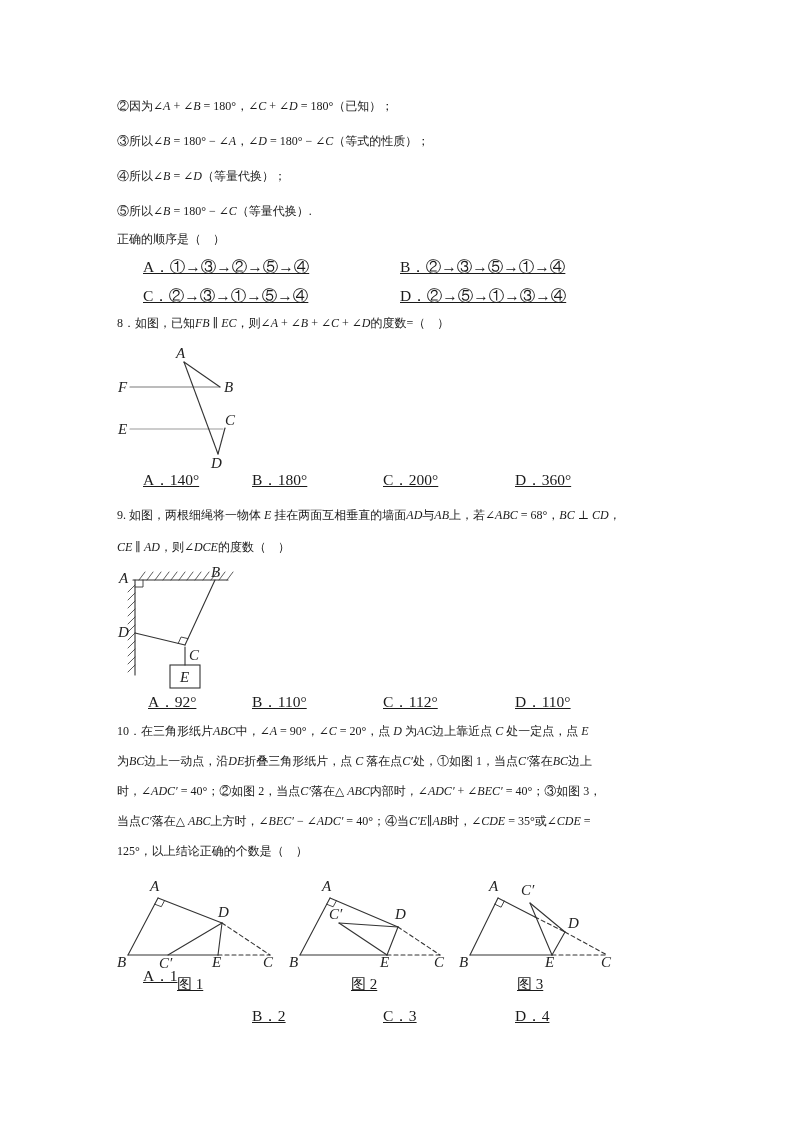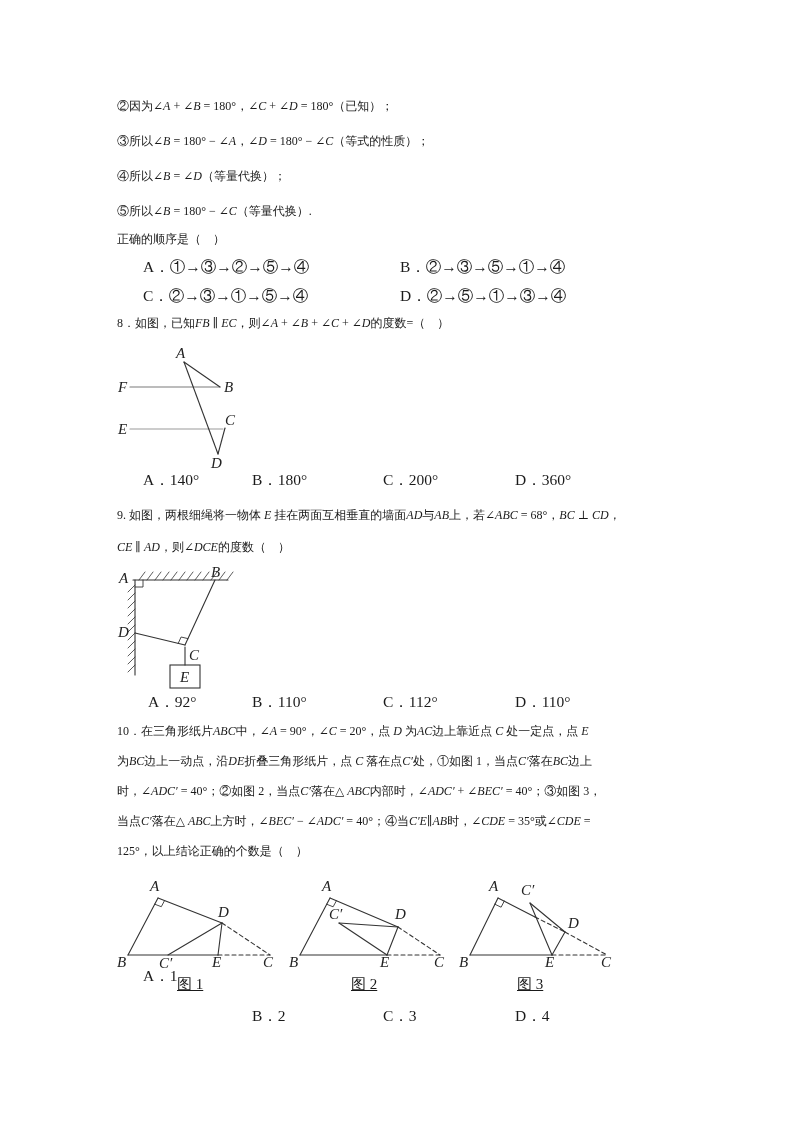--- a/index.html
+++ b/index.html
@@ -2,21 +2,21 @@
 <html><head>
 <meta charset="utf-8">
 <style>
   html,body{margin:0;padding:0;}
   body{
     width:793px;height:1122px;background:#ffffff;position:relative;
     font-family:"Liberation Serif","DejaVu Serif",serif;color:#1a1a1a;
     overflow:hidden;
   }
   .line{position:absolute;font-size:12px;line-height:20px;white-space:pre;}
-  .opt{position:absolute;font-size:15.5px;white-space:pre;}
+  .opt{position:absolute;font-size:15.5px;white-space:pre;text-decoration:underline;}
   .cap{position:absolute;font-size:15px;text-decoration:underline;}
   svg{position:absolute;overflow:visible;}
   svg line, svg path, svg rect{stroke:#333;stroke-width:1.1;fill:none;stroke-linecap:round;}
   .dash{stroke-dasharray:4 3;}
   .lt1{stroke:#7a7a7a;}
   .lt2{stroke:#9a9a9a;}
   .hatch line{stroke:#4a4a4a;stroke-width:0.9;}
   .ra{stroke-width:0.9;}
   .vlabel{font-family:"Liberation Serif","DejaVu Serif",serif;font-style:italic;
           font-size:15px;fill:#222;stroke:none;}

